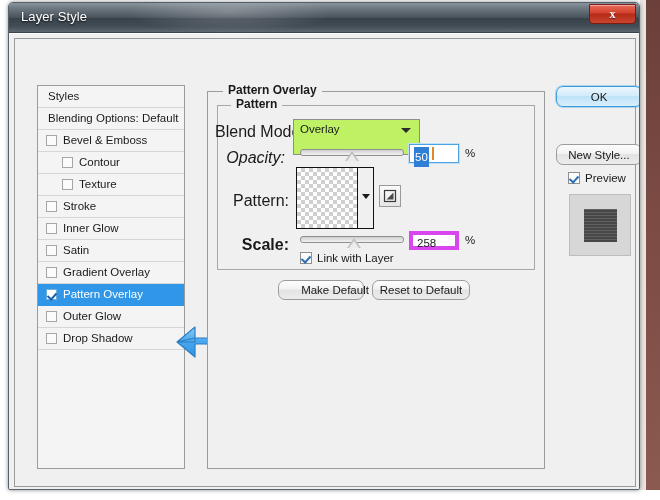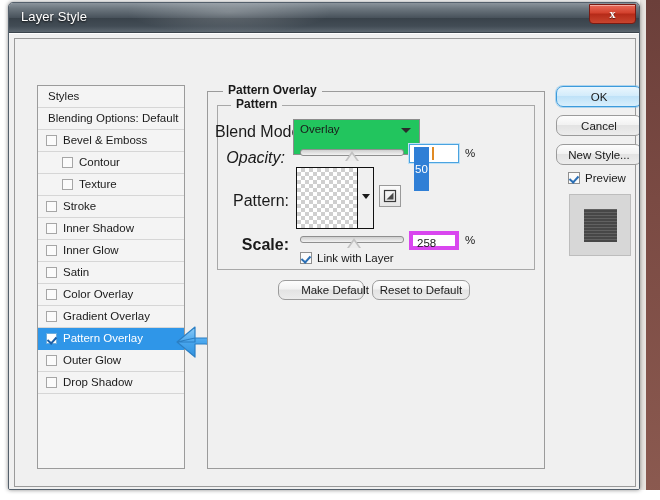--- a/index.html
+++ b/index.html
@@ -221,21 +221,21 @@
     color: #1a1a1a;
     text-align: right;
     white-space: nowrap;
   }
 
   
   .combo {
     position: absolute;
     left: 278px; top: 80px;
     width: 127px; height: 36px;
-    background: #22c55e;
+    background: #bef264;
     border: 1px solid #8d8d8d;
     box-sizing: border-box;
     cursor: pointer;
   }
   .combo .val {
     position: absolute;
     left: 6px; top: 3px;
     font-size: 11.5px;
     color: #1a1a1a;
     white-space: nowrap;
@@ -293,21 +293,21 @@
     box-shadow: 0 0 0 1px #bfe0f5;
   }
   .numfield .txt {
     position: absolute;
     left: 4px; top: 2px;
     white-space: nowrap;
   }
   .numfield .txt.sel {
     background: #2f7fd6;
     color: #ffffff;
-    padding: 16px 1px;
+    padding: 4px 1px;
   }
   .numfield .caret {
     position: absolute;
     top: 2px;
     width: 2px; height: 13px;
     background: #e08a24;
   }
   .pct {
     position: absolute;
     font-size: 11.5px;
@@ -469,33 +469,25 @@
             <div class="style-row indent">
               <span class="cb"></span>
               <span class="lbl">Texture</span>
             </div>
             <div class="style-row">
               <span class="cb"></span>
               <span class="lbl">Stroke</span>
             </div>
             <div class="style-row">
               <span class="cb"></span>
-              <span class="lbl">Inner Shadow</span>
-            </div>
-            <div class="style-row">
-              <span class="cb"></span>
               <span class="lbl">Inner Glow</span>
             </div>
             <div class="style-row">
               <span class="cb"></span>
               <span class="lbl">Satin</span>
-            </div>
-            <div class="style-row">
-              <span class="cb"></span>
-              <span class="lbl">Color Overlay</span>
             </div>
             <div class="style-row">
               <span class="cb"></span>
               <span class="lbl">Gradient Overlay</span>
             </div>
             <div class="style-row selected">
               <span class="cb checked"></span>
               <span class="lbl">Pattern Overlay</span>
             </div>
             <div class="style-row">
@@ -567,21 +559,20 @@
         </div>
         <div class="pct" style="left:450px; top:195px;">%</div>
 
         <div class="chk checked" style="left:285px; top:213px;"></div>
         <div class="chk-label" style="left:302px; top:213px;">Link with Layer</div>
 
         <div class="btn" style="left:263px; top:241px; width:86px; height:20px;padding-left:28px;">Make Default</div>
         <div class="btn" style="left:357px; top:241px; width:98px; height:20px;">Reset to Default</div>
 
         <div class="btn default" style="left:541px; top:47px; width:86px; height:21px;">OK</div>
-        <div class="btn" style="left:541px; top:76px; width:86px; height:21px;">Cancel</div>
         <div class="btn" style="left:541px; top:105px; width:86px; height:21px;">New Style...</div>
 
         <div class="chk checked" style="left:553px; top:133px;"></div>
         <div class="chk-label" style="left:570px; top:133px;">Preview</div>
 
         <div class="preview-thumb">
           <div class="inner"></div>
         </div>
 
       </div>

